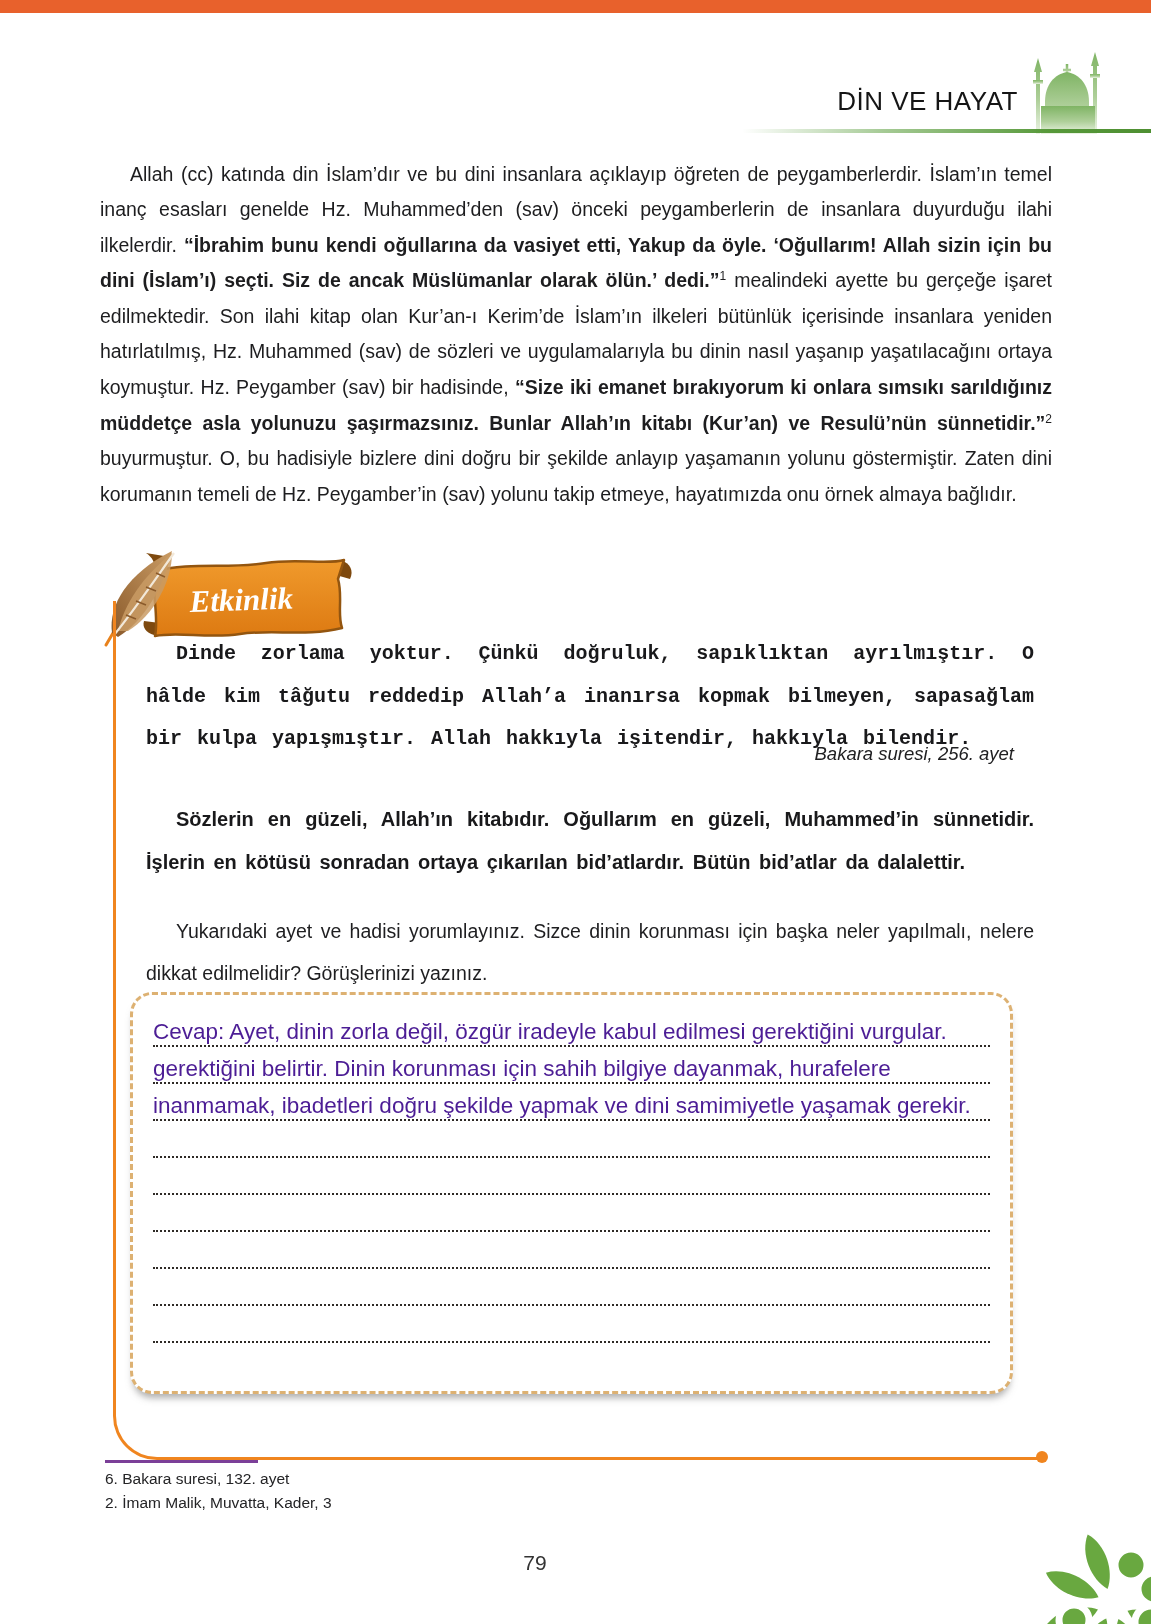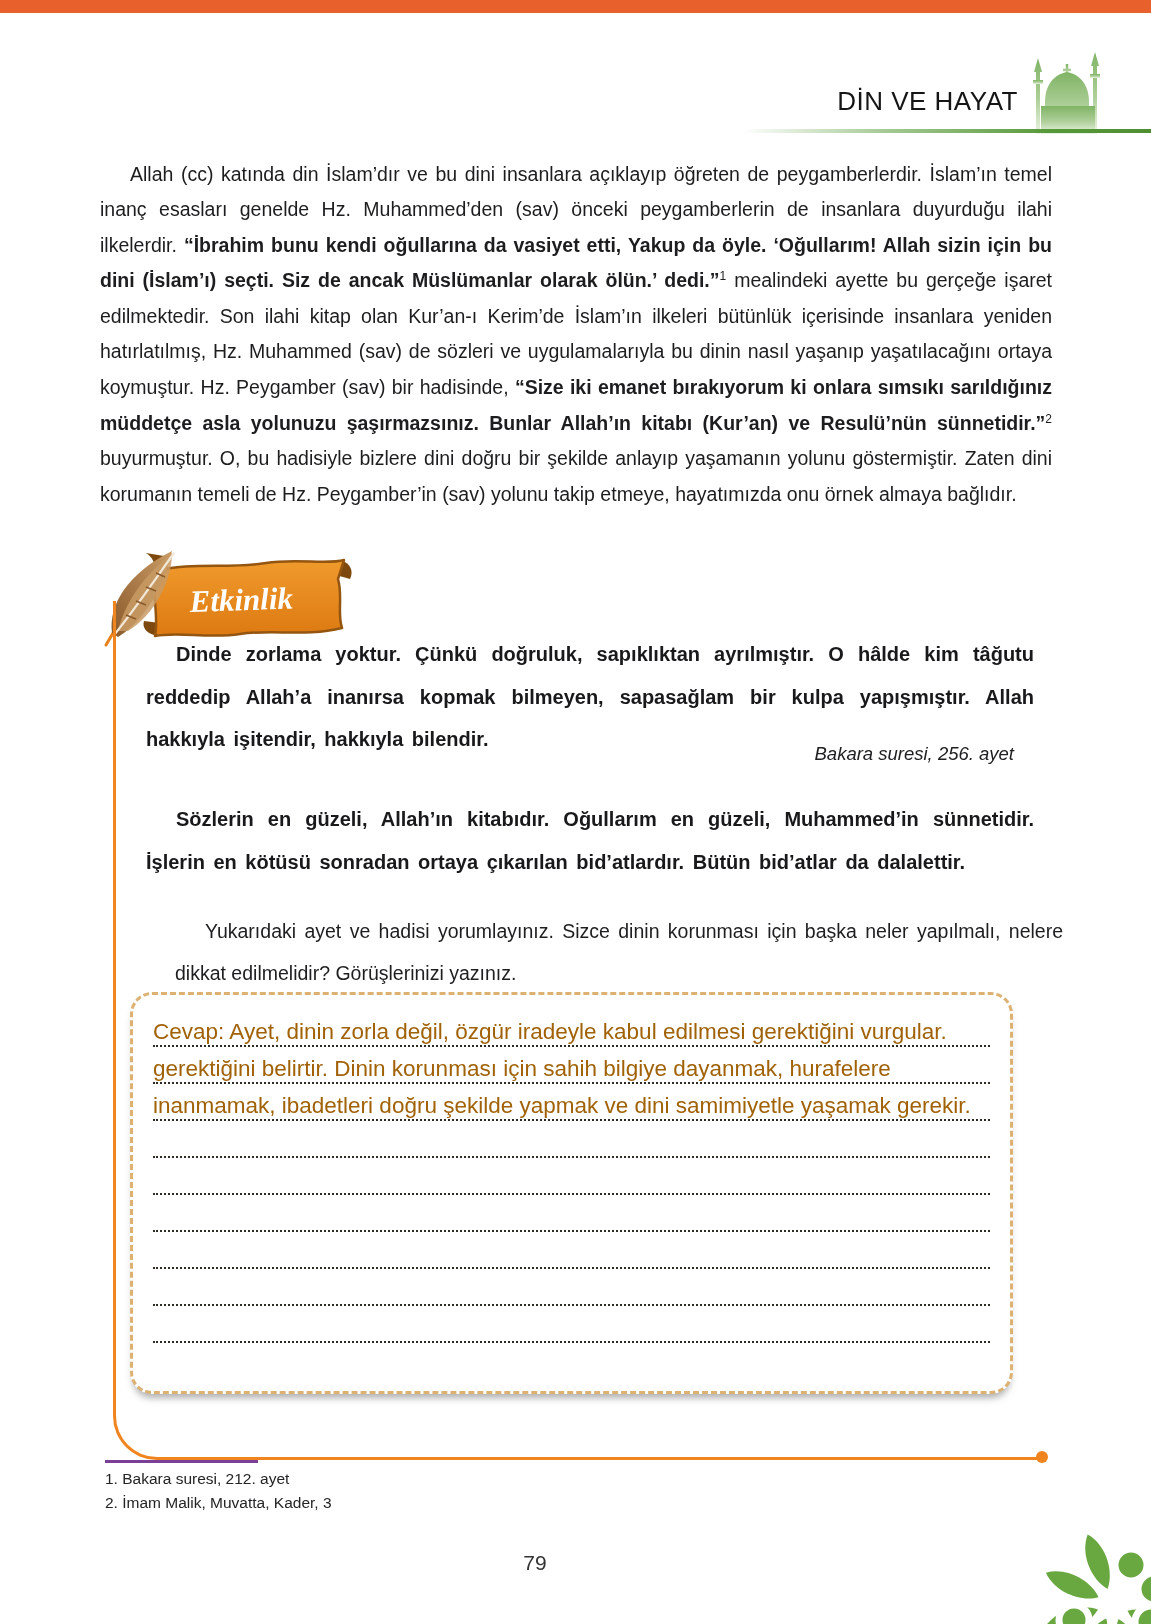--- a/index.html
+++ b/index.html
@@ -43,46 +43,46 @@
     position:absolute; left:1036px; top:1451px; width:12px; height:12px;
     border-radius:50%; background:#f0851f;
   }
 
   
   .quote{
     position:absolute; left:146px; width:888px;
     font-weight:700; font-size:20px; line-height:42.5px;
     text-align:justify; text-indent:30px; word-spacing:3px; color:#19191b;
   }
-  .quote1{top:613px;}
+  .quote1{top:613px;font-family:Liberation Mono, monospace;}
   .quote2{top:778px;}
   .quote-source{
     position:absolute; left:146px; width:868px; text-align:right;
     font-style:italic; font-size:18.5px; color:#202022;margin-top:6px;
   }
   .source1{top:737px;}
   .source2{top:856px;}
   .prompt{
     position:absolute; left:146px; top:890px; width:888px;
-    font-size:19.5px; line-height:42px; text-align:justify; text-indent:30px;margin-left:29px;
+    font-size:19.5px; line-height:42px; text-align:justify; text-indent:30px;
   }
 
   
   .answer-box{
     position:absolute; left:130px; top:992px; width:883px; height:402px;
     border:3.5px dashed #ddb172; border-radius:22px; background:#fff;
     box-shadow:0 7px 7px -3px rgba(110,110,110,.55);
     padding:15px 20px 0 20px; box-sizing:border-box;
   }
   .answer-line{
     height:35px; border-bottom:2.5px dotted #2e2a26;
     display:flex; align-items:flex-end;
   }
   .answer-line span{
-    font-size:22.5px; line-height:1.15; color:#a16207; white-space:nowrap;margin-top:28px;
+    font-size:22.5px; line-height:1.15; color:#4c1d95; white-space:nowrap;margin-top:28px;
   }
 
   
   .footnote-rule{position:absolute; left:105px; top:1460px; width:153px; height:3px; background:#7b3f98;}
   .footnote{position:absolute; left:105px; width:500px; font-size:15.5px; color:#242426;}
   .fn1{top:1470px;}
   .fn2{top:1494px;}
 
   
   .page-number{position:absolute; left:500px; top:1551px; width:70px; text-align:center; font-size:21px; color:#333;}
@@ -174,21 +174,21 @@
         <div class="answer-line"></div>
         <div class="answer-line"></div>
         <div class="answer-line"></div>
         <div class="answer-line"></div>
         <div class="answer-line"></div>
         <div class="answer-line"></div>
       </div>
   </div>
 
   <div class="footnote-rule"></div>
-  <div class="footnote fn1">1. Bakara suresi, 212. ayet</div>
+  <div class="footnote fn1">6. Bakara suresi, 132. ayet</div>
   <div class="footnote fn2">2. İmam Malik, Muvatta, Kader, 3</div>
 
   <div class="page-number">79</div>
 
   <svg class="flower" viewBox="0 0 132 116">
     <g transform="translate(94,96)">
       <g fill="#69a840">
         <path d="M0,-16 C 12,-30 14,-58 0,-74 C -14,-58 -12,-30 0,-16 Z" transform="rotate(-20)"></path>
         <path d="M0,-16 C 12,-30 14,-58 0,-74 C -14,-58 -12,-30 0,-16 Z" transform="rotate(-65)"></path>
         <path d="M0,-16 C 12,-30 14,-58 0,-74 C -14,-58 -12,-30 0,-16 Z" transform="rotate(-110)"></path>

